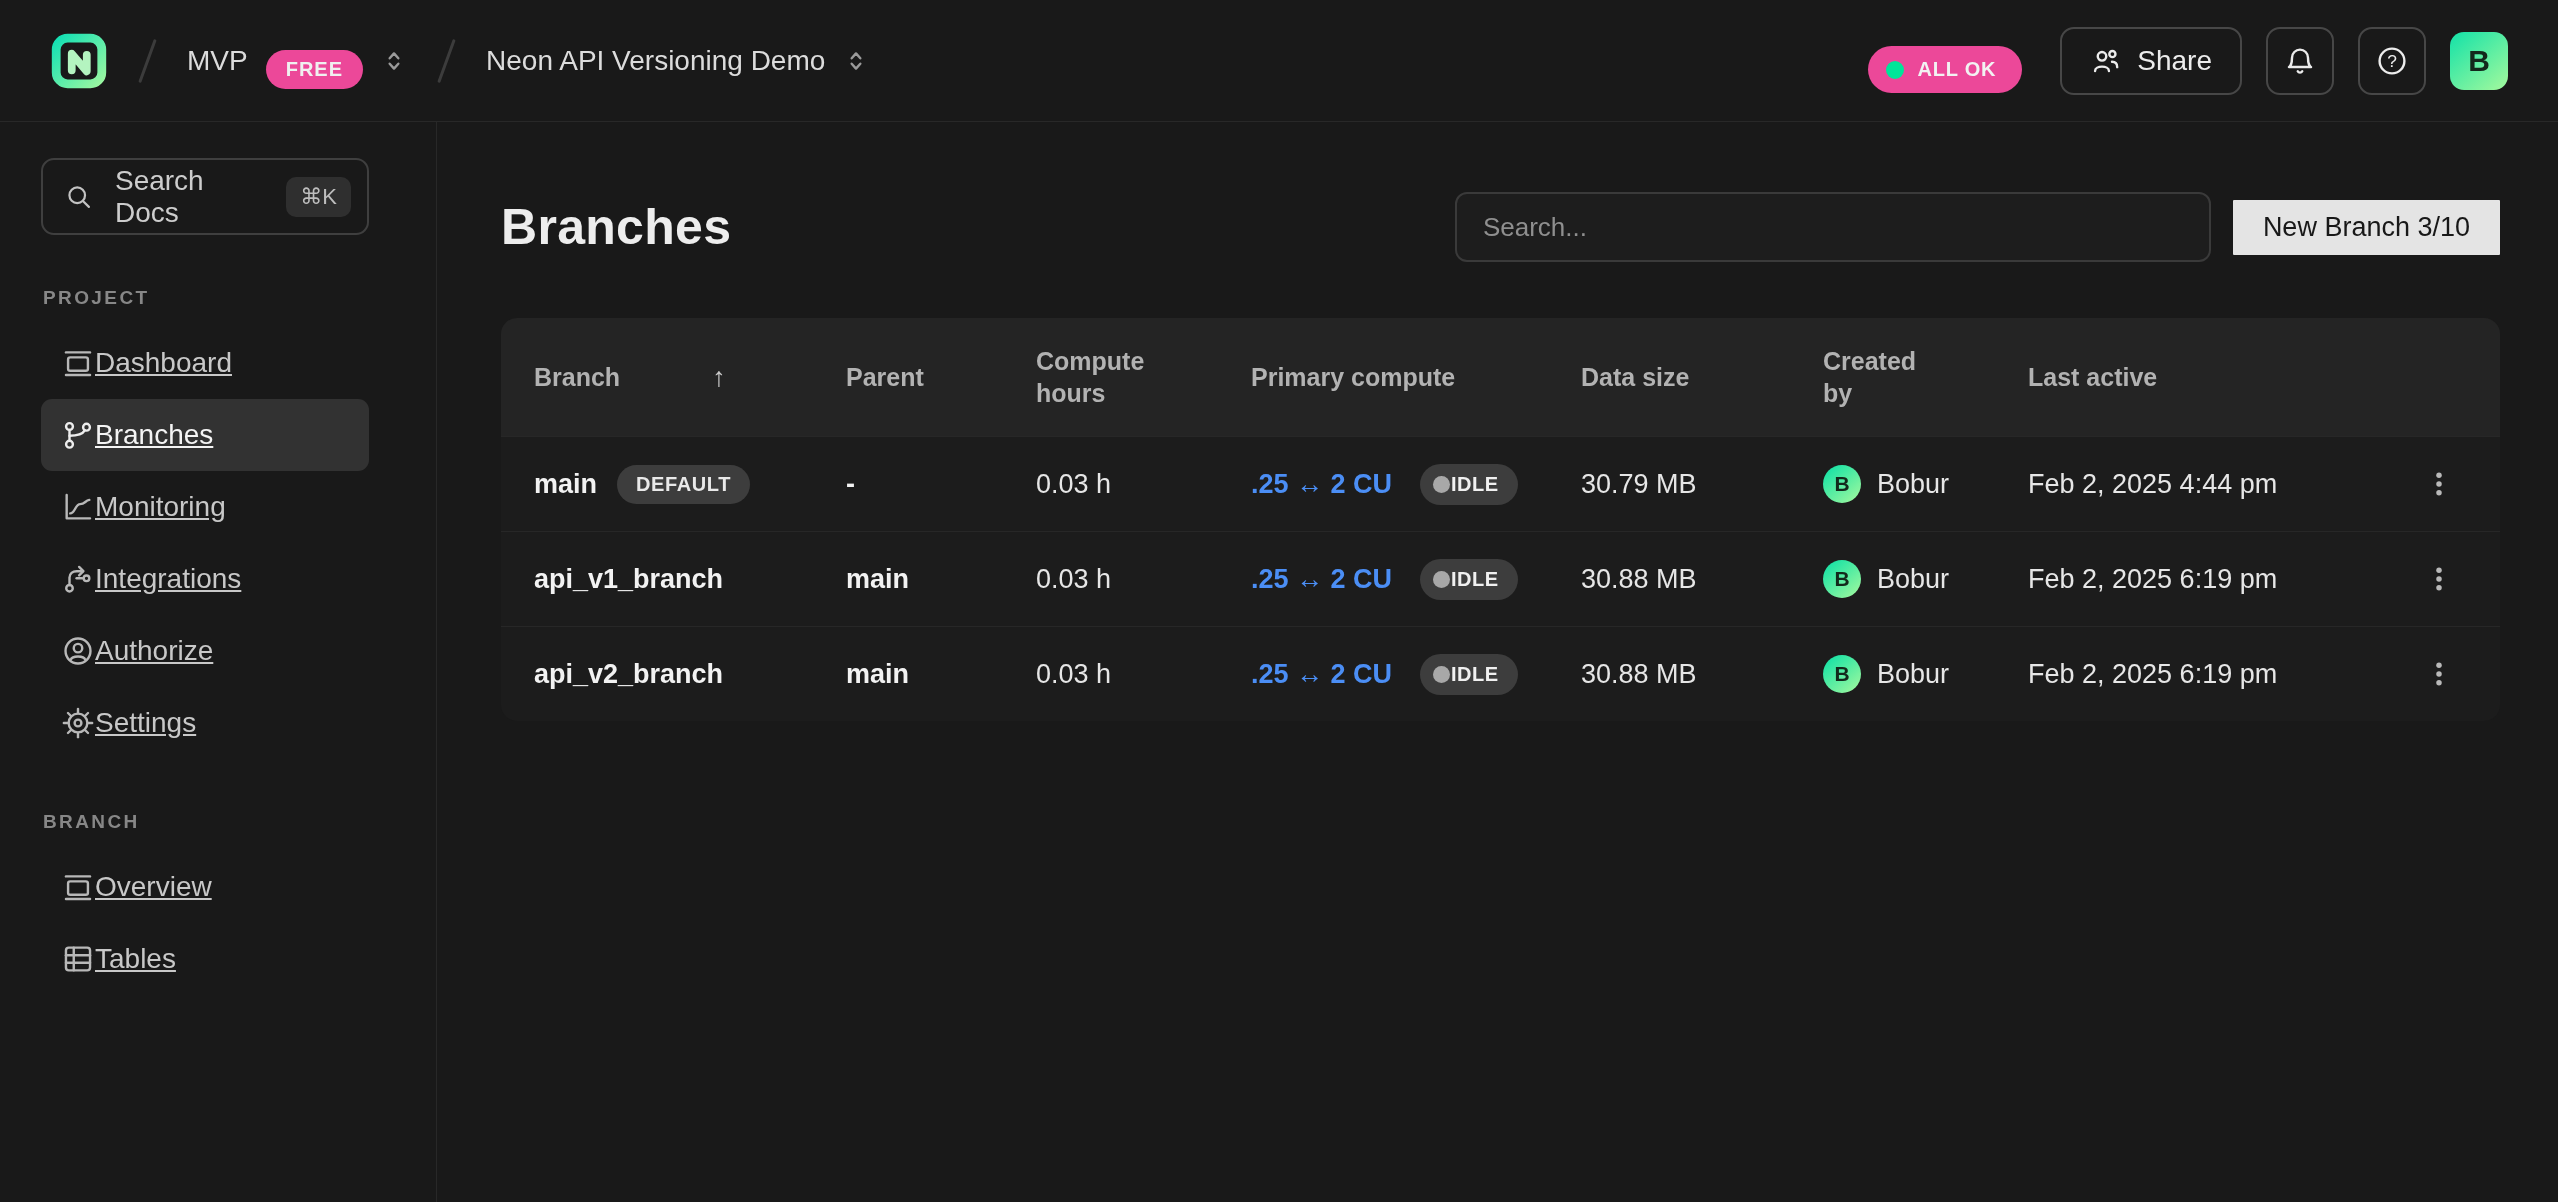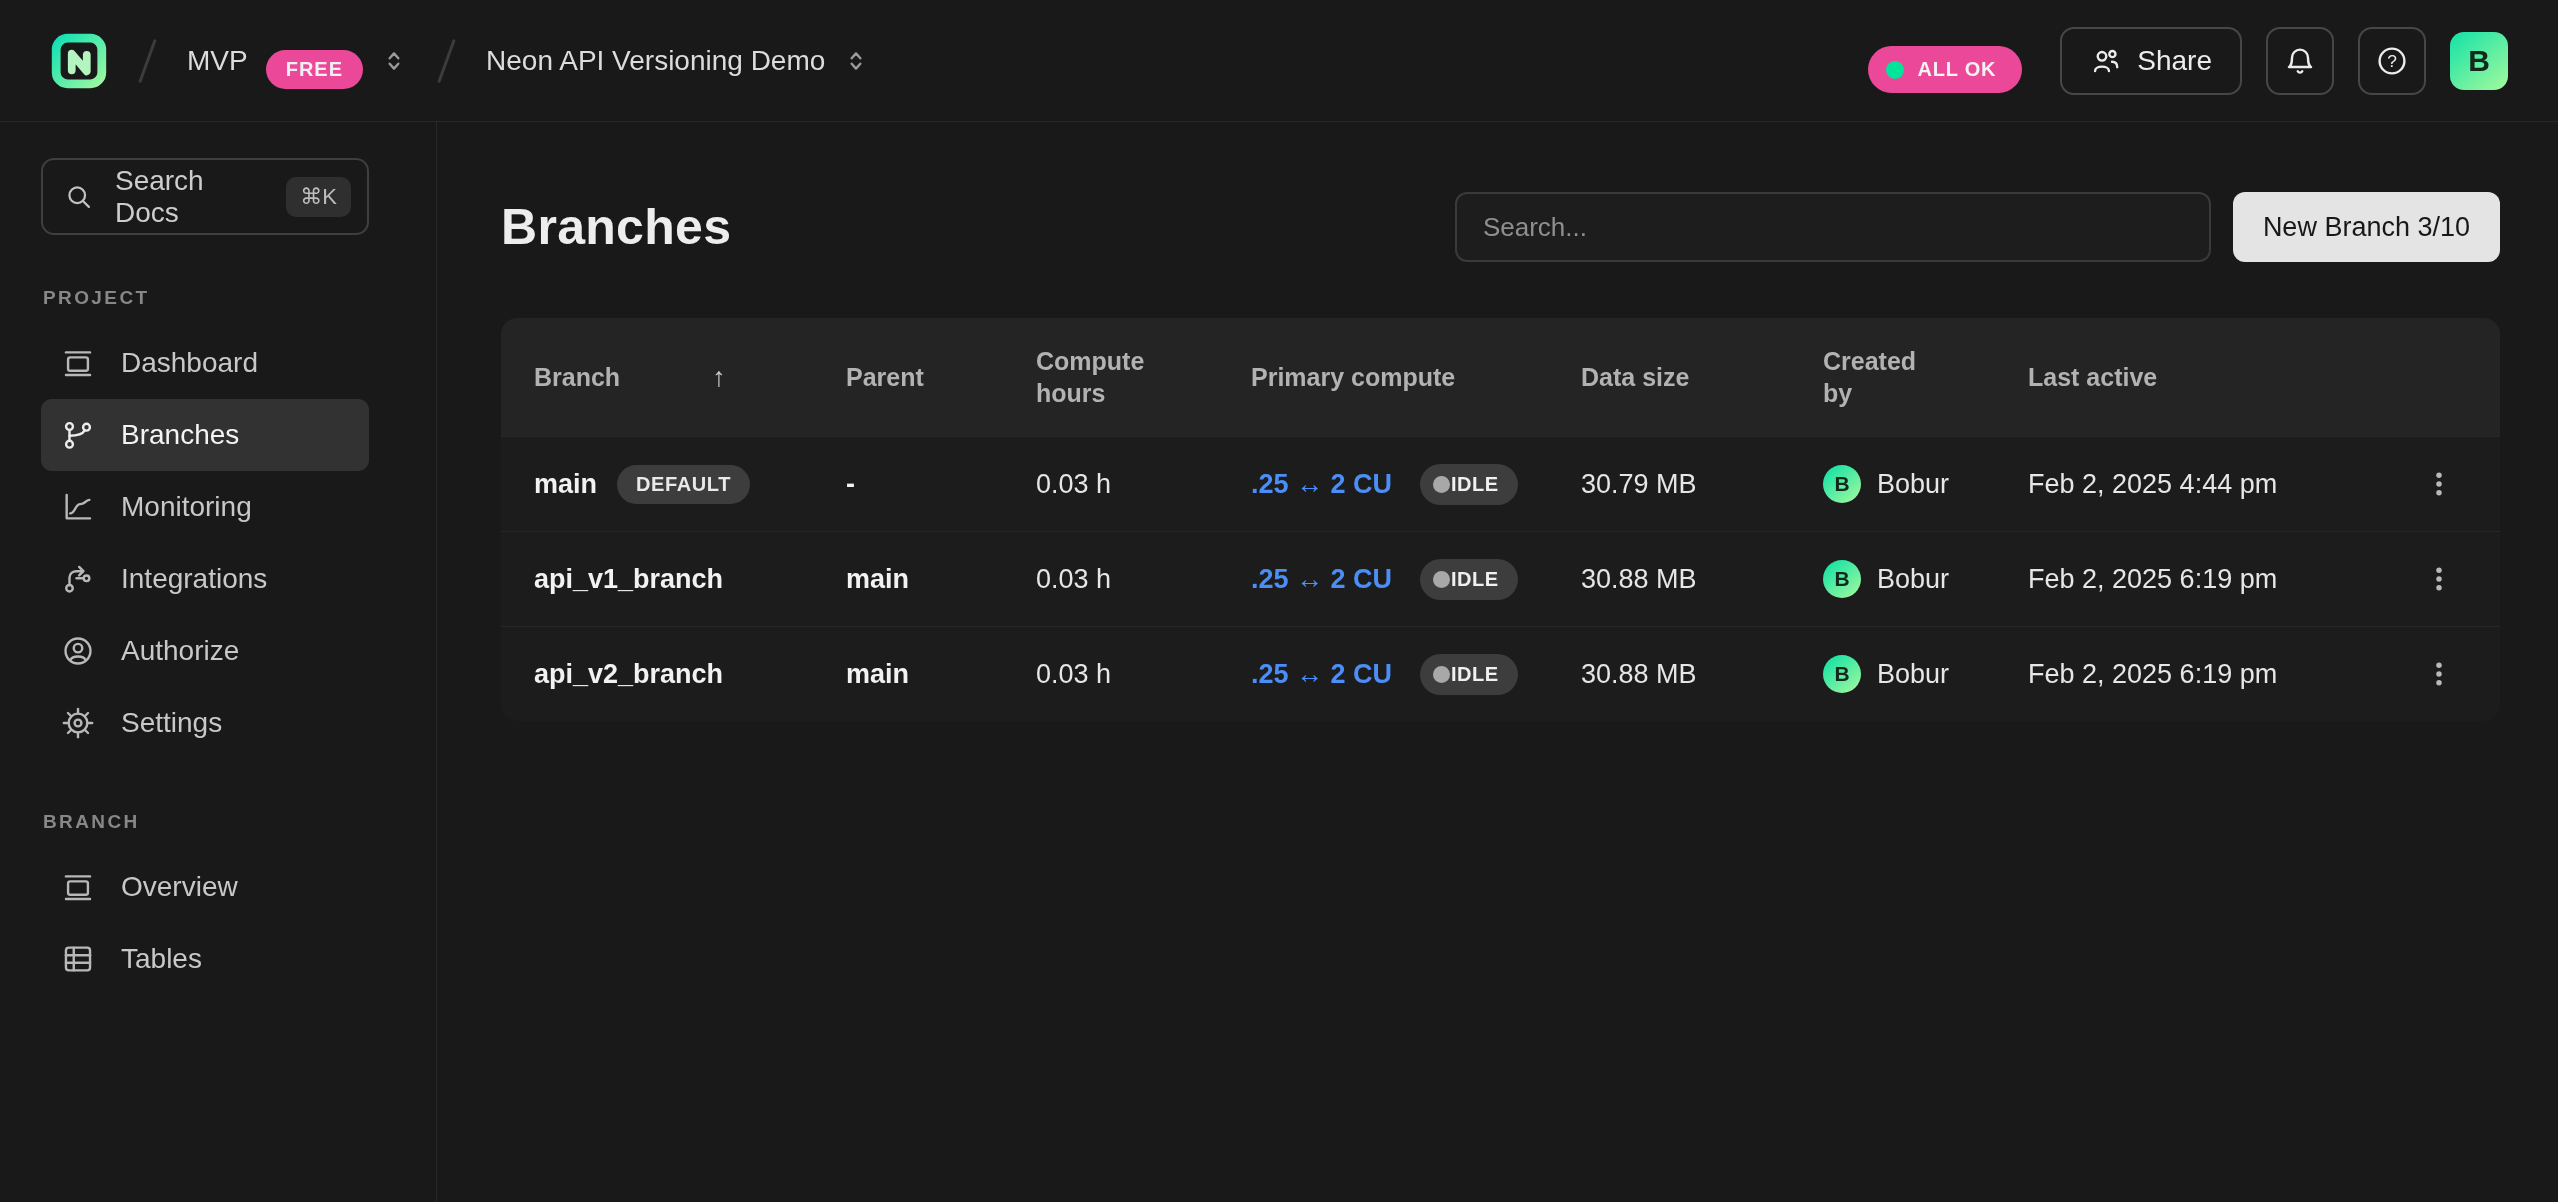--- a/index.html
+++ b/index.html
@@ -37,37 +37,37 @@
   .sidebar { width:437px; flex:none; border-right:1px solid #282828; padding:36px 67px 0 41px; background:#191919; }
   .content { flex:1; padding:70px 58px 0 64px; min-width:0; }
 
   
   .searchdocs { display:flex; align-items:center; height:77px; border:2px solid #3f3f3f; border-radius:13px;
                 padding:0 16px 0 22px; gap:22px; color:#cdcdcd; cursor:pointer; }
   .searchdocs .sd-label { font-size:28px; }
   .kbd { margin-left:auto; background:#2f2f2f; border-radius:10px; padding:7px 14px;
          font-size:22px; color:#bdbdbd; }
   .section-label { margin:52px 0 18px 2px; font-size:19px; font-weight:700; letter-spacing:2.4px; color:#878787; }
-  .nav-item { display:flex; align-items:center; gap:26px; height:72px; padding:0 20px; border-radius:11px;
-              color:#c8c8c8; cursor:pointer; }
+  .nav-item { display:flex; align-items:center; height:72px; padding:0 20px; border-radius:11px;
+              color:#c8c8c8; cursor:pointer;text-decoration:underline; }
   .nav-item .nav-label { font-size:28px; }
   .nav-item.active { background:#323232; color:#f4f4f4; }
   .nav-icon { width:34px; height:34px; flex:none; }
   .nav-icon svg { width:34px; height:34px; stroke:#b8b8b8; fill:none; stroke-width:1.7;
                   stroke-linecap:round; stroke-linejoin:round; }
   .nav-item.active .nav-icon svg { stroke:#ededed; }
 
   
   .content-head { display:flex; align-items:center; margin-bottom:56px; }
   .page-title { font-size:50px; font-weight:700; color:#ededed; letter-spacing:0.3px; margin-right:auto; }
   .table-search { width:756px; height:70px; background:#1d1d1d; border:2px solid #3a3a3a; border-radius:12px;
                   padding:0 26px; font-size:26px; color:#e6e6e6; outline:none;
                   font-family:"Liberation Sans","DejaVu Sans",sans-serif; }
   .table-search::placeholder { color:#8f8f8f; }
-  .new-branch-btn { margin-left:22px; height:70px; padding:0 30px; border:none; border-radius:12px;
+  .new-branch-btn { margin-left:22px; height:55px; padding:0 30px; border:none; border-radius:1px;
                     background:#e4e4e4; color:#181818; font-size:27px; cursor:pointer;
                     font-family:"Liberation Sans","DejaVu Sans",sans-serif; }
 
   
   .btable { border-radius:16px; overflow:hidden; }
   .trow, .thead { display:grid; grid-template-columns:312px 190px 215px 330px 242px 205px 380px 1fr;
                   align-items:center; padding:0 33px; }
   .thead { height:118px; background:#242424; color:#b2b2b2; font-size:25px; font-weight:700; }
   .th-wrap { display:inline-block; line-height:1.3; }
   .w-narrow { max-width:130px; }

